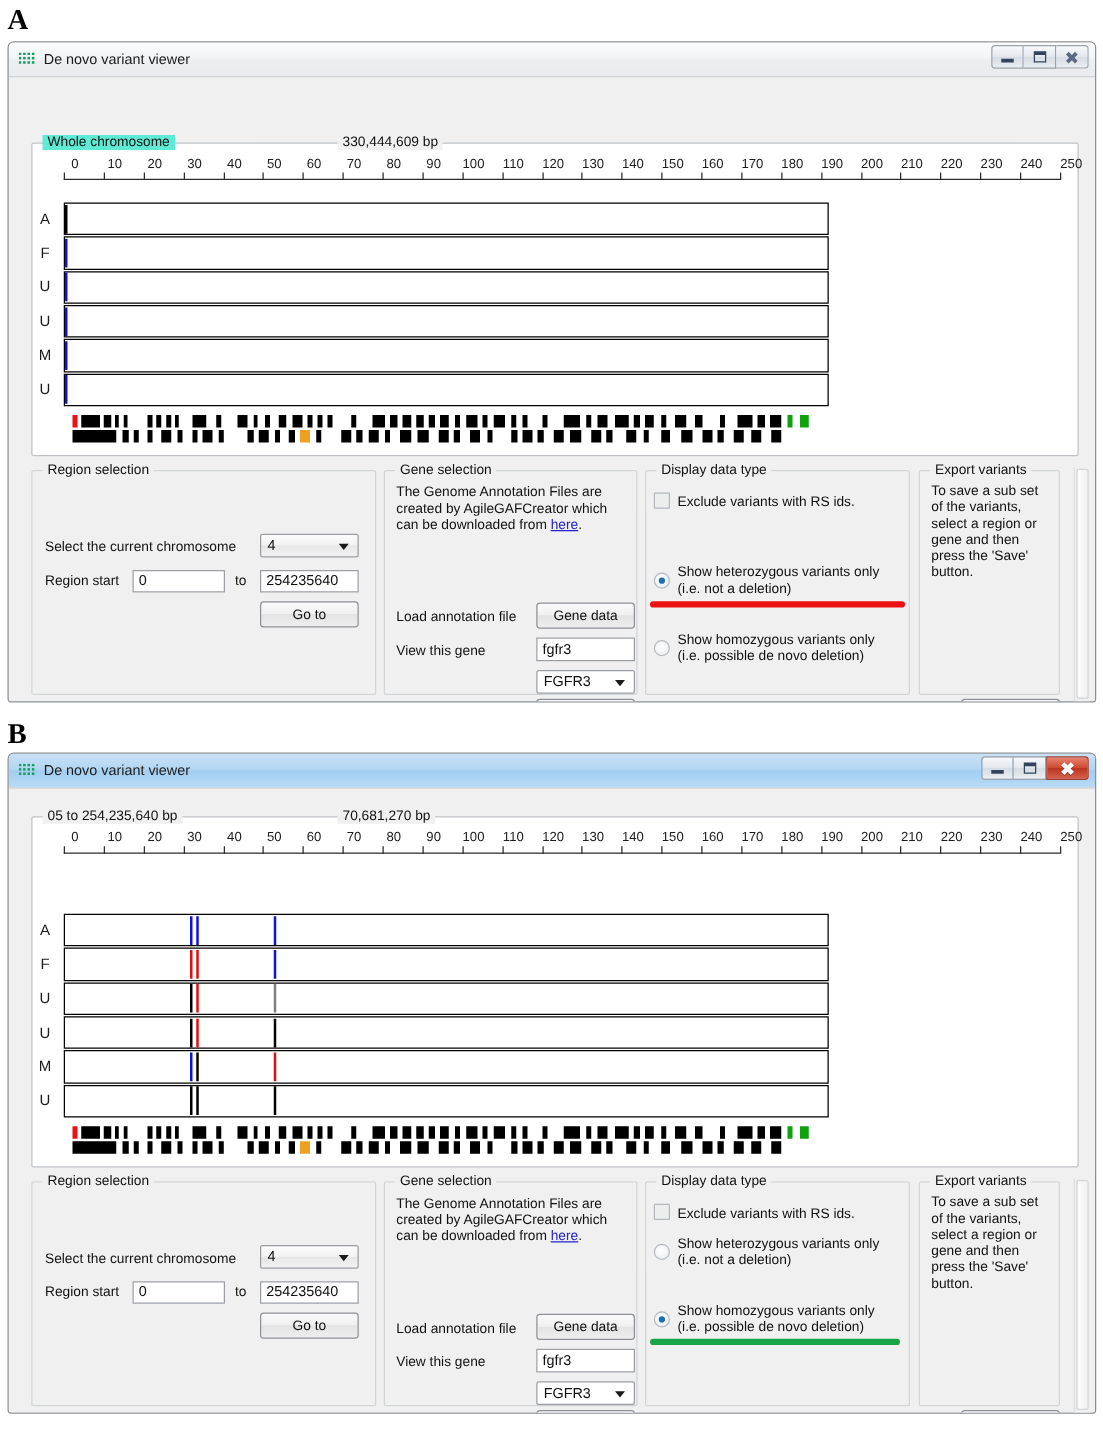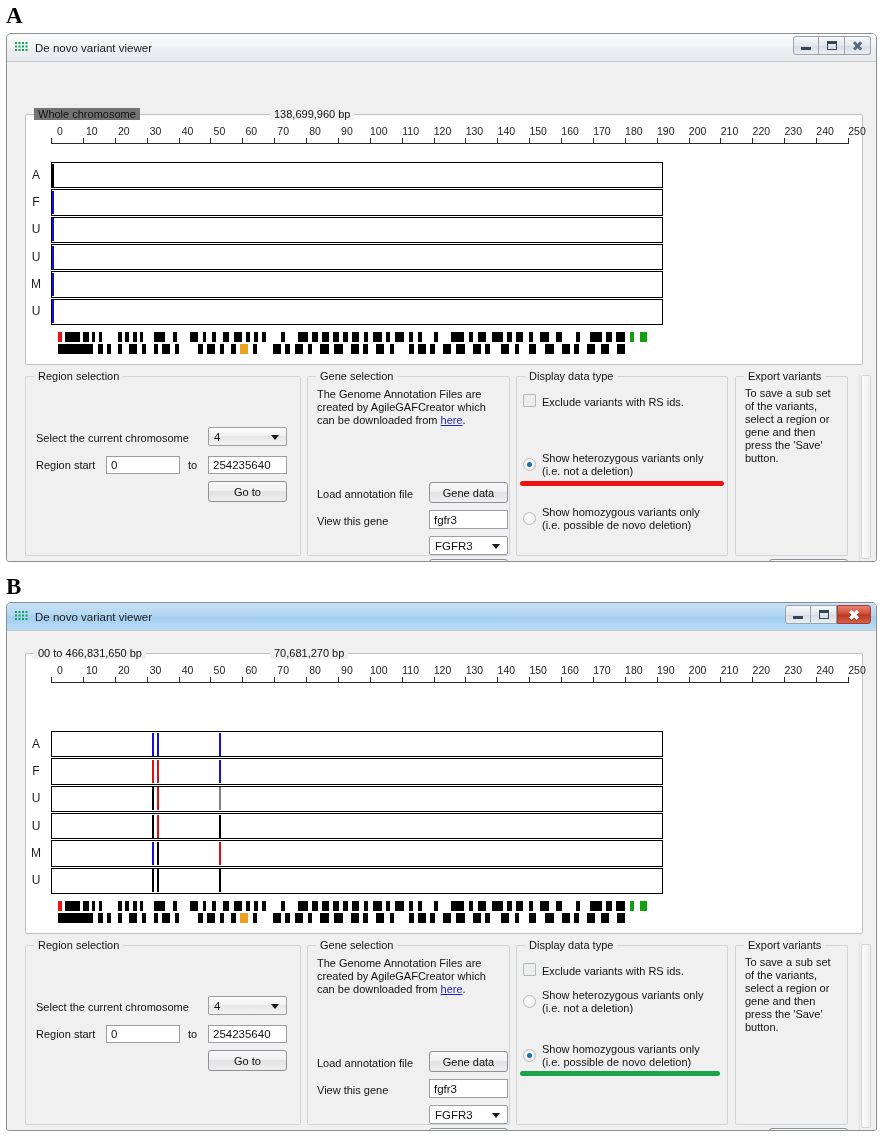--- a/index.html
+++ b/index.html
@@ -154,22 +154,22 @@
           <i class="gl-max"></i>
         </div>
       <div class="wbtn close-grey">
           <span class="gl-x">✖</span>
         </div>
     </div>
   </div>
 
   <div class="clientarea">
 
-    <div class="txt" style="left:27px;top:46px;background:#737373;padding:0 4px;z-index:3;">Whole chromosome</div>
-    <div class="txt" style="left:263px;top:46px;background:#f0f0f0;padding:0 4px;z-index:3;">138,699,960 bp</div>
+    <div class="txt" style="left:27px;top:46px;background:#5eead4;padding:0 4px;z-index:3;">Whole chromosome</div>
+    <div class="txt" style="left:263px;top:46px;background:#f0f0f0;padding:0 4px;z-index:3;">330,444,609 bp</div>
     <div class="gbox" style="left:18px;top:52px;width:838px;height:251px;background:#ffffff;border-color:#bfc3c7;"></div>
 
     <div class="ruler" id="rulerA" style="left:44px;top:56px;width:797px;height:26px;">
       <div class="axis"></div>
     <div class="tick" style="left: 0px;"></div>
         <div class="tlab" style="left: 9px;">0</div>
         <div class="tick" style="left: 31.88px;"></div>
         <div class="tlab" style="left: 40.88px;">10</div>
         <div class="tick" style="left: 63.76px;"></div>
         <div class="tlab" style="left: 72.76px;">20</div>
@@ -450,21 +450,21 @@
       <div class="wbtn">
           <i class="gl-max"></i>
         </div>
       <div class="wbtn close-red">
           <span class="gl-x">✖</span>
         </div>
     </div>
   </div>
 
   <div class="clientarea">
-    <div class="txt" style="left:27px;top:16px;background:#f0f0f0;padding:0 4px;z-index:3;">00 to 466,831,650 bp</div>
+    <div class="txt" style="left:27px;top:16px;background:#f0f0f0;padding:0 4px;z-index:3;">05 to 254,235,640 bp</div>
     <div class="txt" style="left:263px;top:16px;background:#f0f0f0;padding:0 4px;z-index:3;">70,681,270 bp</div>
     <div class="gbox" style="left:18px;top:22px;width:838px;height:281px;background:#ffffff;border-color:#bfc3c7;"></div>
 
     <div class="ruler" id="rulerB" style="left:44px;top:26px;width:797px;height:26px;">
       <div class="axis"></div>
     <div class="tick" style="left: 0px;"></div>
         <div class="tlab" style="left: 9px;">0</div>
         <div class="tick" style="left: 31.88px;"></div>
         <div class="tlab" style="left: 40.88px;">10</div>
         <div class="tick" style="left: 63.76px;"></div>

